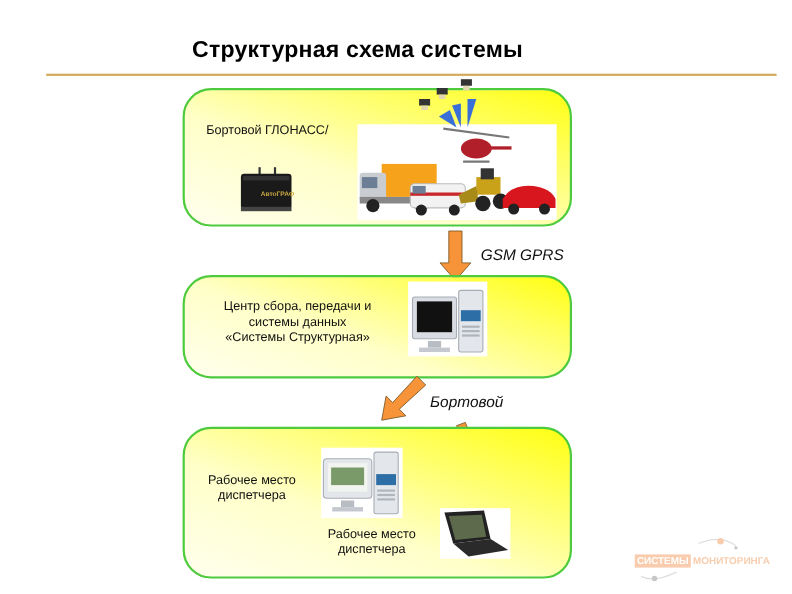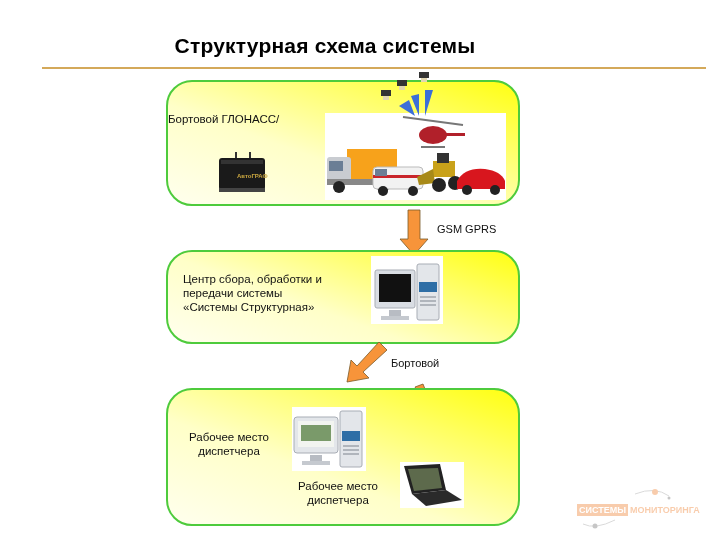--- a/index.html
+++ b/index.html
@@ -6,23 +6,23 @@
   body { width:720px; height:540px; background:#ffffff; position:relative; overflow:hidden; font-family:"Liberation Sans", sans-serif; }
   .title { position:absolute; left:0; width:653px; top:34px; text-align:center; font-size:21px; font-weight:bold; color:#000; letter-spacing:0.2px; }
   .title span { margin-left:-3px; }
   .rule { position:absolute; left:42px; width:664px; top:67px; height:2px; background:#d4a95a; }
   .box { position:absolute; border:2px solid #4ecb3c; border-radius:26px; box-sizing:border-box;
          background: linear-gradient(200deg, #ffff10 0%, #ffff60 25%, #ffffc8 60%, #ffffee 100%); }
   .box1 { left:166px; top:80px; width:354px; height:126px; }
   .box2 { left:166px; top:250px; width:354px; height:94px; }
   .box3 { left:166px; top:388px; width:354px; height:138px; }
   .lbl { position:absolute; font-size:11.5px; color:#111; line-height:14px; }
-  .lbl-c { text-align:left; }
+  .lbl-c { text-align:center; }
   .lbl-r { text-align:center; }
-  .italic { font-size:11px; color:#111; position:absolute; }
+  .italic { font-style:italic; font-size:14px; color:#111; position:absolute; }
   .pic { position:absolute; background:#ffffff; }
   svg { display:block; }
 </style>
 </head>
 <body>
 
 <div class="title"><span>Структурная схема системы</span></div>
 <div class="rule"></div>
 
 <div class="box box1"></div>
@@ -96,22 +96,22 @@
 
 <div class="pic" style="left:399px; top:209px; width:30px; height:48px; background:transparent;">
   <svg width="30" height="48" viewBox="0 0 30 48">
     <polygon points="9,1 21,1 21,30 29,30 15,46 1,30 9,30" fill="#f7943a" stroke="#7a5a2a" stroke-width="0.8"></polygon>
   </svg>
 </div>
 <div class="italic" style="left:437px; top:223px;">GSM GPRS</div>
 
 <div class="box box2"></div>
 <div class="lbl lbl-c" style="left:183px; top:272px; width:175px;">
-  <div>Центр сбора, обработки и</div>
-  <div>передачи системы</div>
+  <div>Центр сбора, передачи и</div>
+  <div>системы данных</div>
   <div>«Системы Структурная»</div>
 </div>
 <div class="pic" style="left:371px; top:256px; width:72px; height:68px;">
   <svg width="72" height="68" viewBox="0 0 72 68">
     <rect x="4" y="14" width="40" height="38" rx="2" fill="#d9dde3" stroke="#a8adb5"></rect>
     <rect x="8" y="18" width="32" height="28" fill="#111"></rect>
     <rect x="18" y="54" width="12" height="6" fill="#b8bcc3"></rect>
     <rect x="10" y="60" width="28" height="4" fill="#c5c9cf"></rect>
     <rect x="46" y="8" width="22" height="56" rx="2" fill="#e3e6ea" stroke="#a8adb5"></rect>
     <rect x="48" y="26" width="18" height="10" fill="#2e6ea6"></rect>

